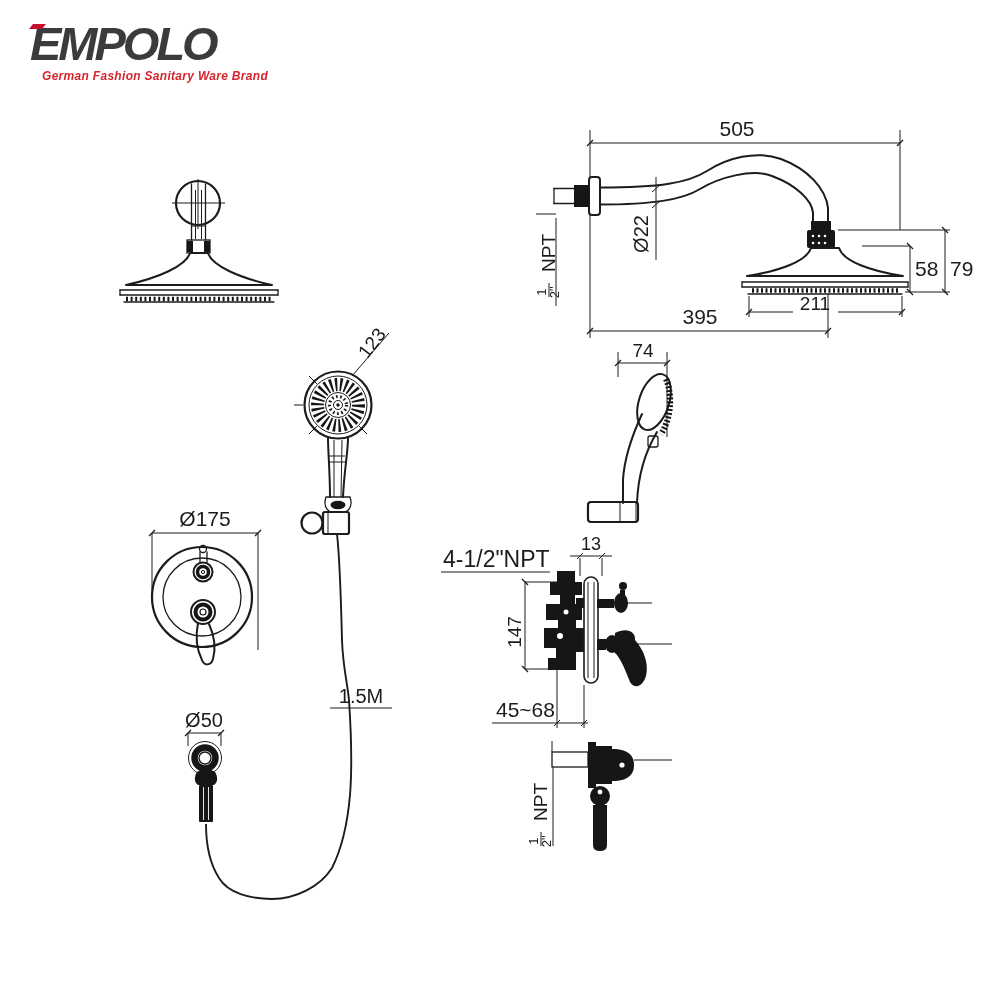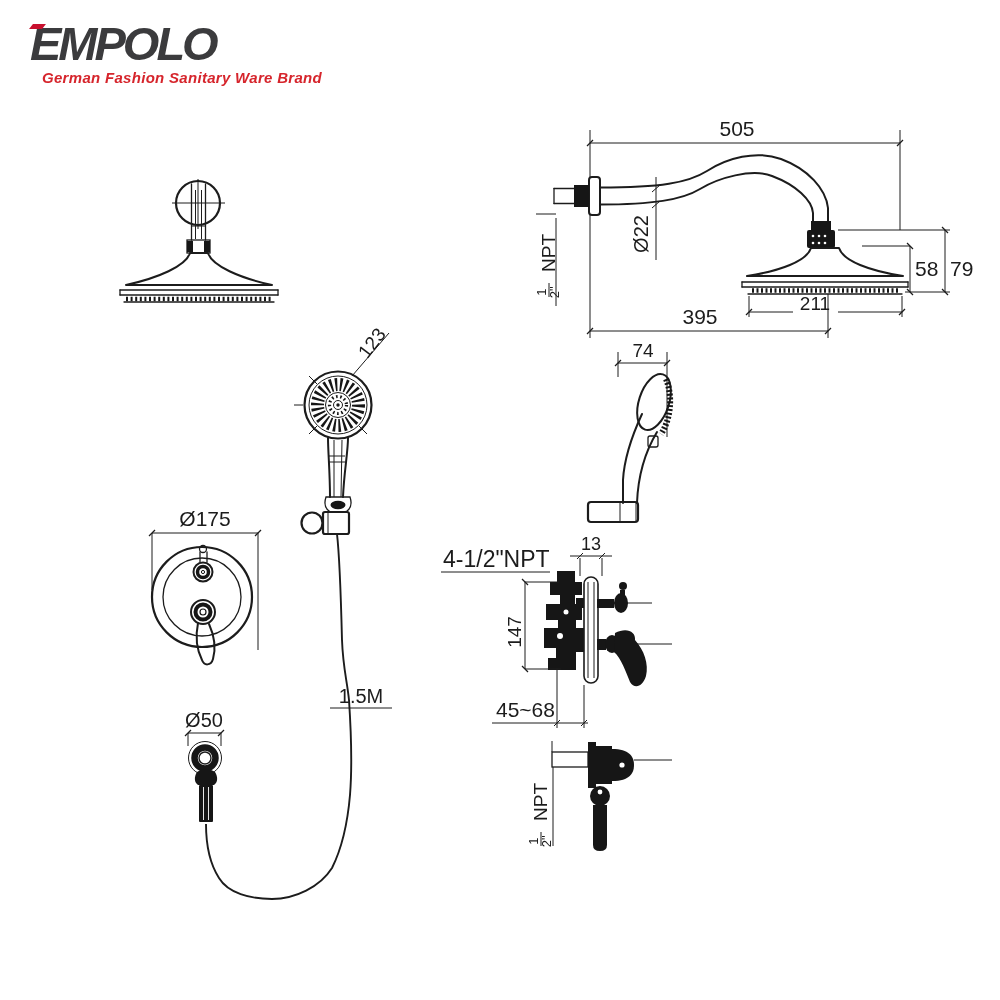--- a/index.html
+++ b/index.html
@@ -14,21 +14,21 @@
   .th{stroke:#1c1c1c;fill:none;stroke-width:1}
   .bk{fill:#161616;stroke:none}
   .wfill{fill:#fff}
   
   .logo{position:absolute;left:30px;top:20px;width:230px;}
   .logo-word{position:relative;font-size:47px;line-height:48px;font-weight:900;
              font-style:italic;letter-spacing:-3px;color:#3b3b3d;}
   .logo-accent{position:absolute;left:1px;top:4px;width:13px;height:5px;background:#c8102e;
                transform:skewX(-38deg);}
   .logo-tagline{display:flex;align-items:center;gap:6px;margin-top:1px;padding-left:12px;}
-  .logo-tagline span{font-size:15px;font-weight:700;font-style:italic;letter-spacing:.3px;
+  .logo-tagline span{font-size:12px;font-weight:700;font-style:italic;letter-spacing:.3px;
                      color:#d6252c;white-space:nowrap;}
   .flag{display:inline-block;width:17px;height:11px;
         background:linear-gradient(to bottom,#141414 0 33%,#d40f1c 33% 66%,#f7c600 66% 100%);}
 </style>
 </head>
 <body>
 
 <div class="canvas">
 
   

